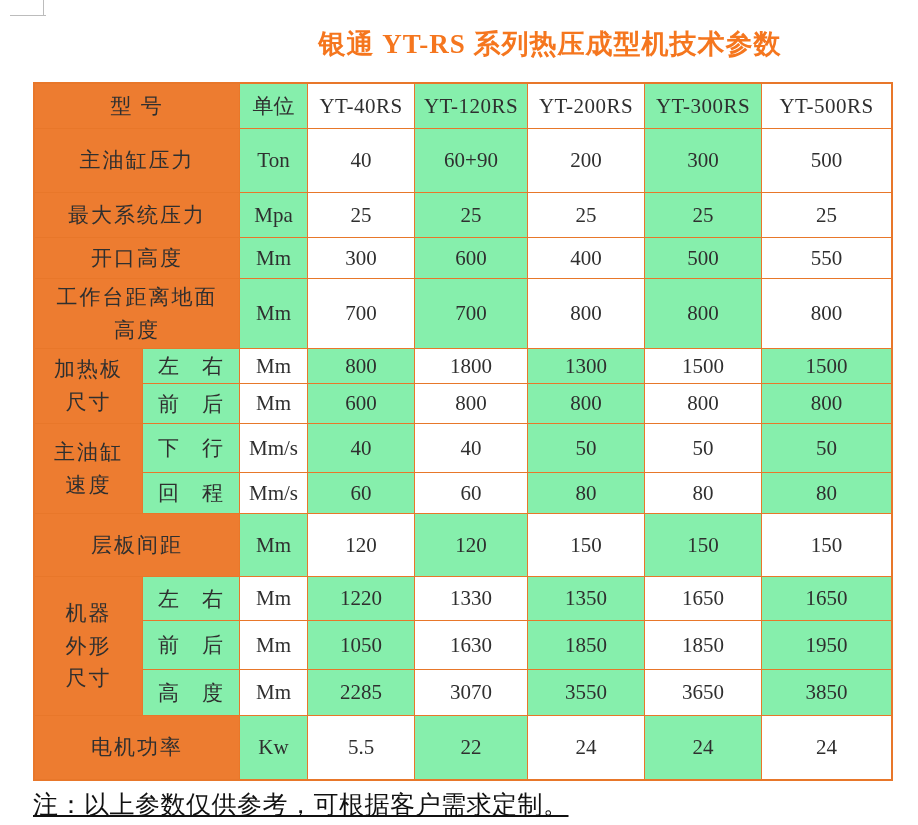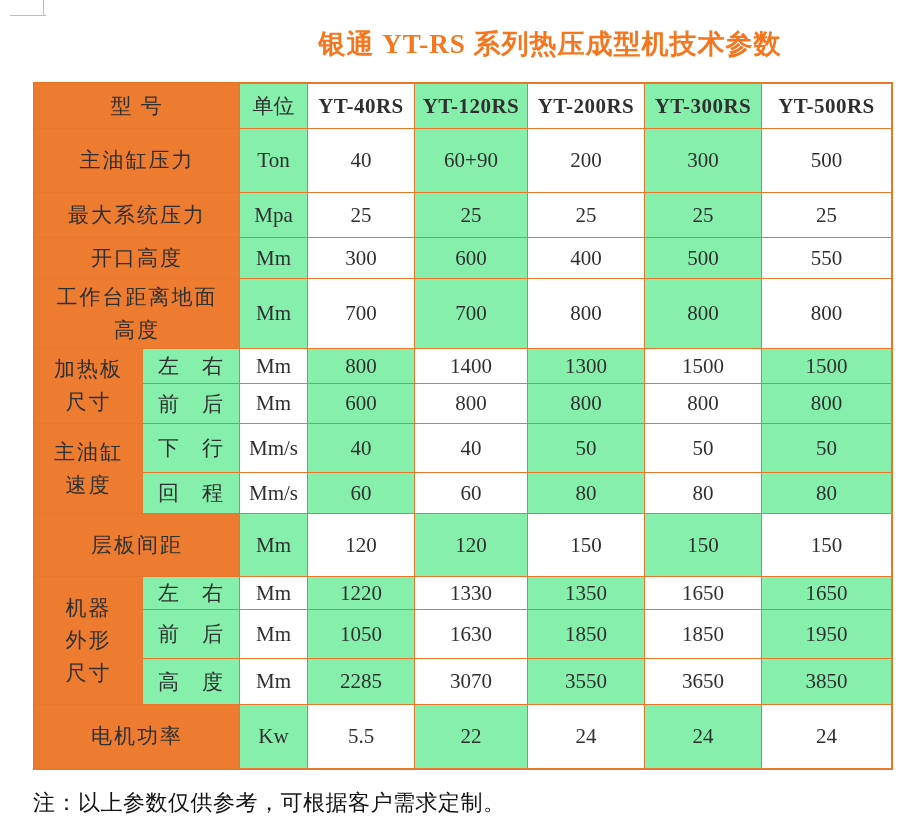--- a/index.html
+++ b/index.html
@@ -27,25 +27,25 @@
   table.t tr td:last-child{border-right:0;}
   table.t tr:last-child td{border-bottom:0;}
   td.o{
     background:#ed7c30;color:#ffffff;
     border-right-color:#ffffff;border-bottom-color:#ffffff;
     letter-spacing:2px;white-space:pre-line;line-height:1.55;
   }
   td.p{background:#86efac;}
   td.w{background:#ffffff;}
   td.u{font-size:19px;}
-  td.m{font-size:20px;letter-spacing:0.5px;font-weight:bold;}
+  td.m{font-size:20px;letter-spacing:0.5px;}
   td.s{letter-spacing:1px;}
   .note{
     position:absolute;left:33px;top:788px;
-    font-size:22px;color:#111111;letter-spacing:0.5px;
+    font-size:25px;color:#111111;letter-spacing:0.5px;text-decoration:underline;
   }
 </style>
 </head>
 <body>
 
 <div class="corner-v"></div>
 <div class="corner-h"></div>
 
 <div class="title">银通 YT-RS 系列热压成型机技术参数</div>
 
@@ -111,21 +111,21 @@
       <td class="p">800</td>
       <td class="w">800</td>
     </tr>
 
     <tr style="height:35px">
       <td class="o" rowspan="2">加热板
 尺寸</td>
       <td class="p s">左　右</td>
       <td class="w u">Mm</td>
       <td class="p">800</td>
-      <td class="w">1400</td>
+      <td class="w">1800</td>
       <td class="p">1300</td>
       <td class="w">1500</td>
       <td class="p">1500</td>
     </tr>
 
     <tr style="height:40px">
       <td class="p s">前　后</td>
       <td class="w u">Mm</td>
       <td class="p">600</td>
       <td class="w">800</td>
@@ -159,21 +159,21 @@
     <tr style="height:63px">
       <td class="o" colspan="2">层板间距</td>
       <td class="p u">Mm</td>
       <td class="w">120</td>
       <td class="p">120</td>
       <td class="w">150</td>
       <td class="p">150</td>
       <td class="w">150</td>
     </tr>
 
-    <tr style="height:33px">
+    <tr style="height:44px">
       <td class="o" rowspan="3">机器
 外形
 尺寸</td>
       <td class="p s">左　右</td>
       <td class="w u">Mm</td>
       <td class="p">1220</td>
       <td class="w">1330</td>
       <td class="p">1350</td>
       <td class="w">1650</td>
       <td class="p">1650</td>

